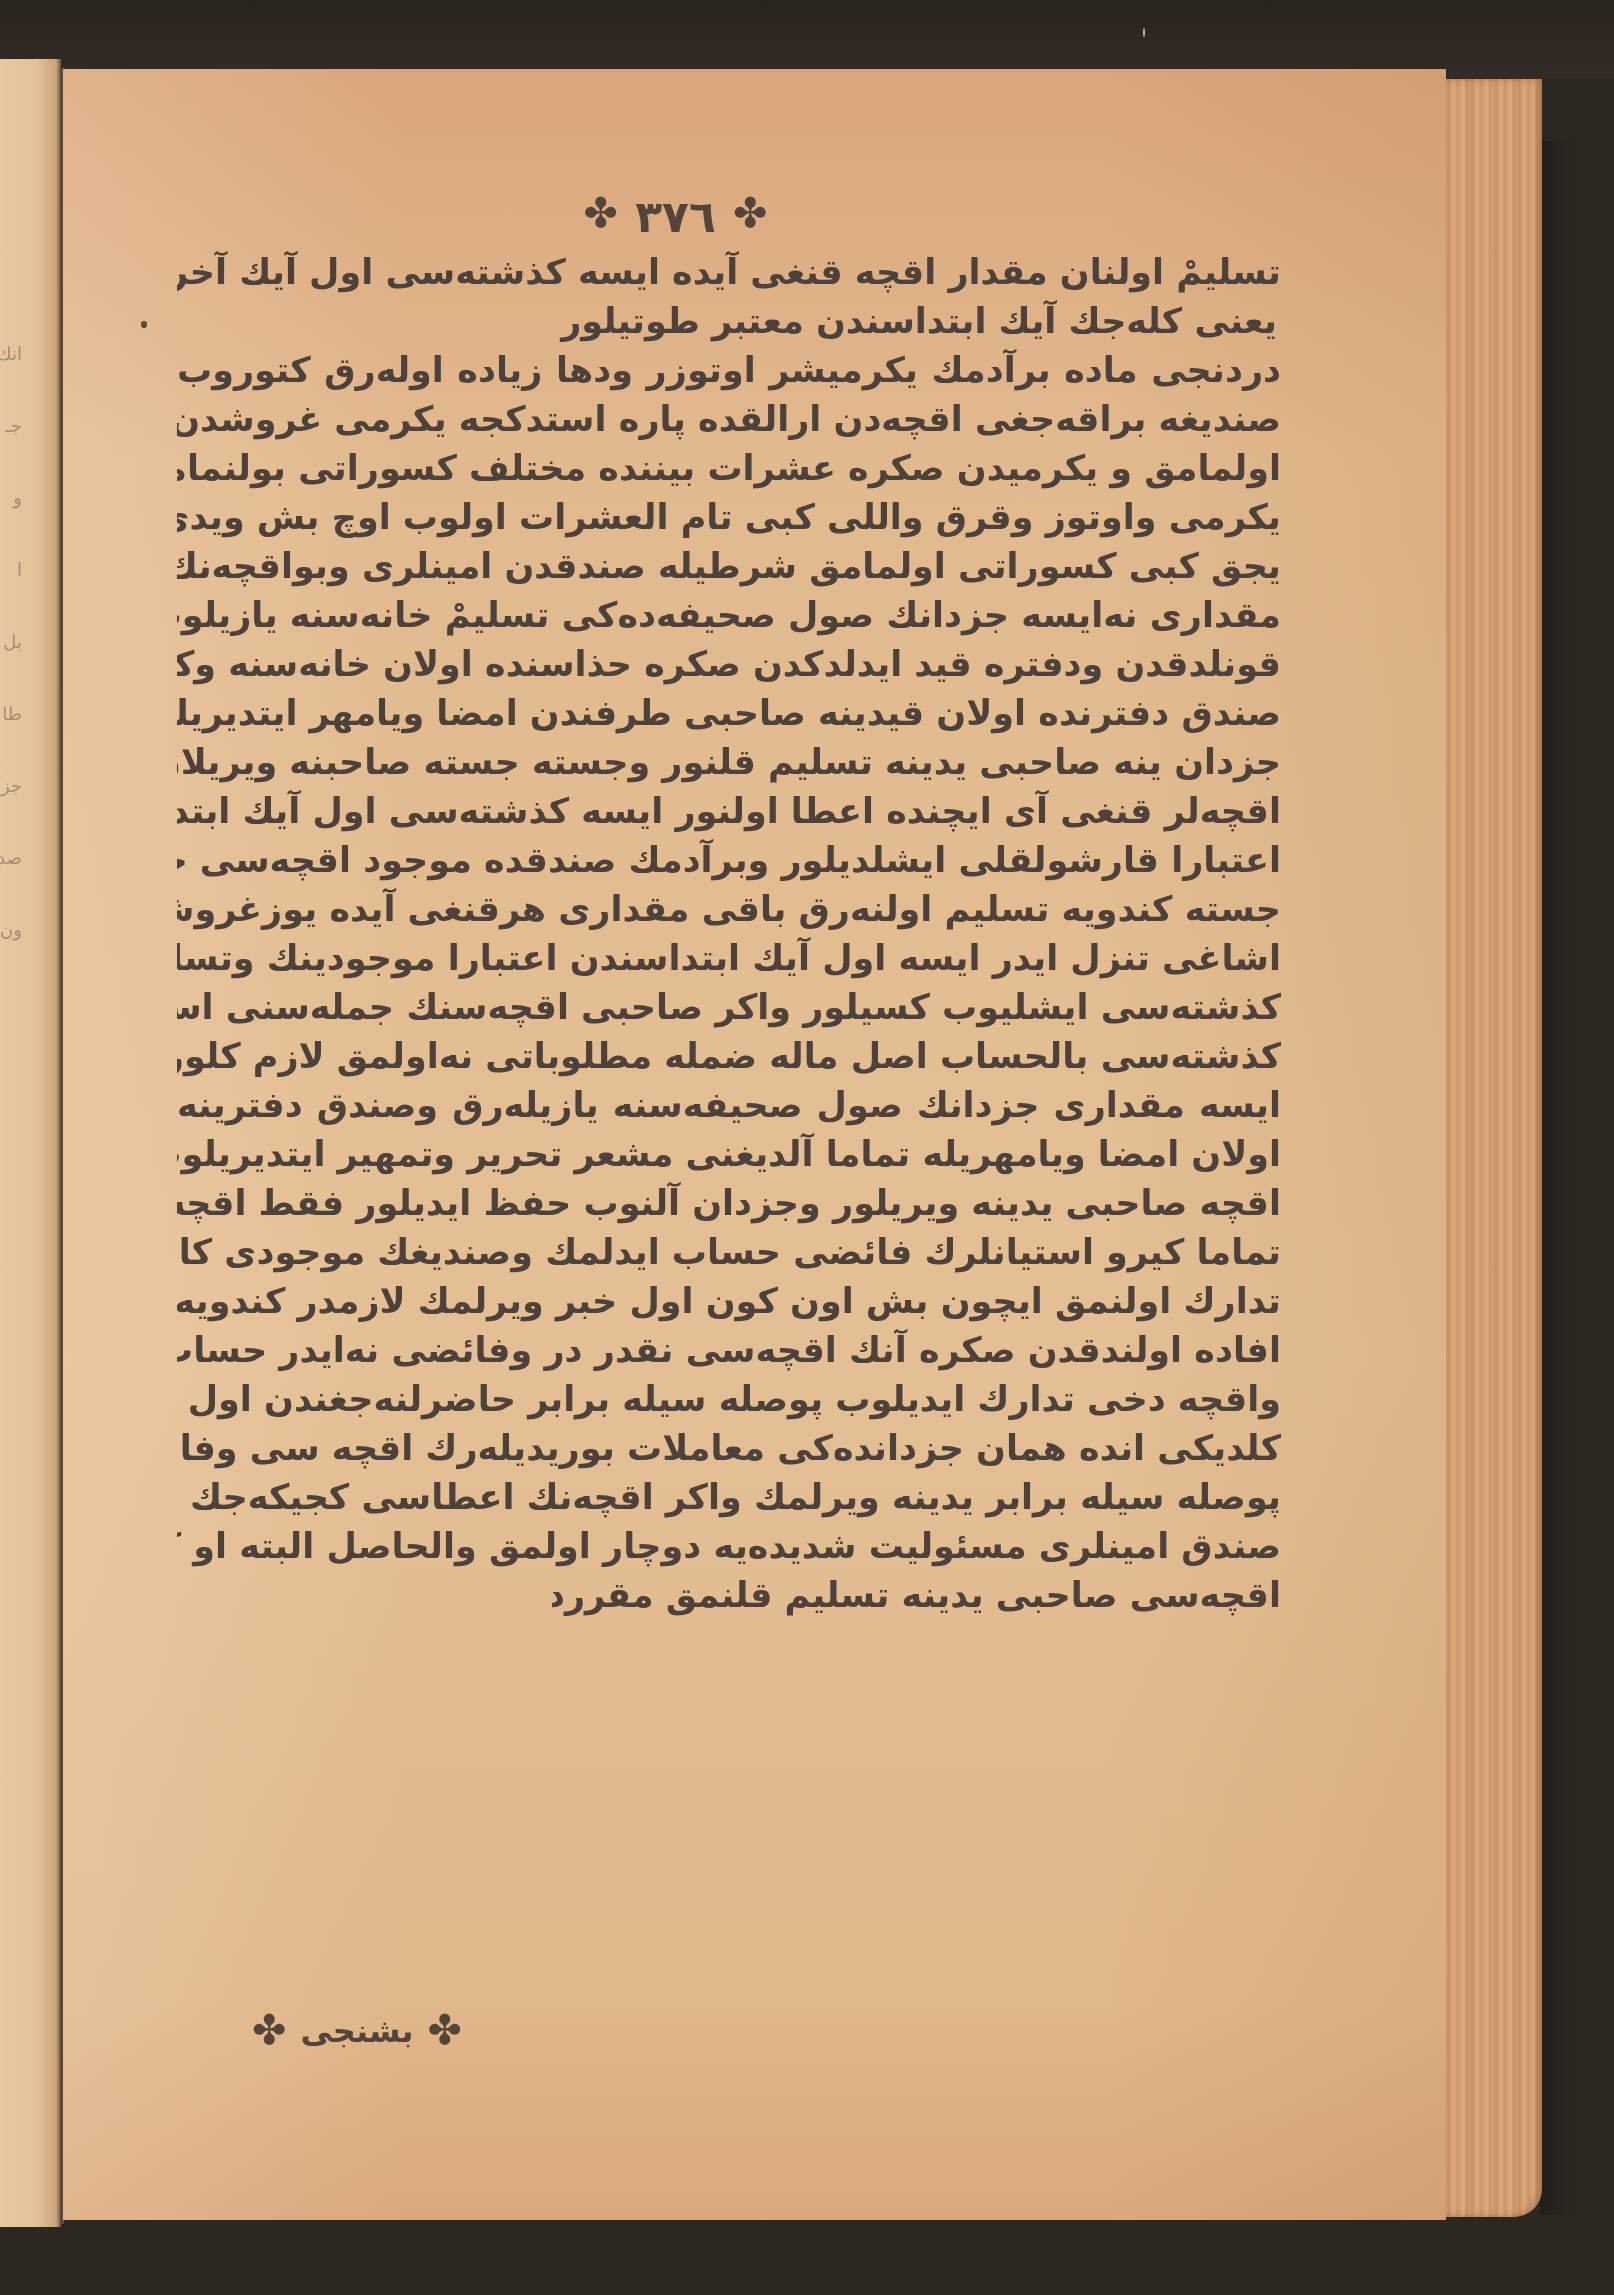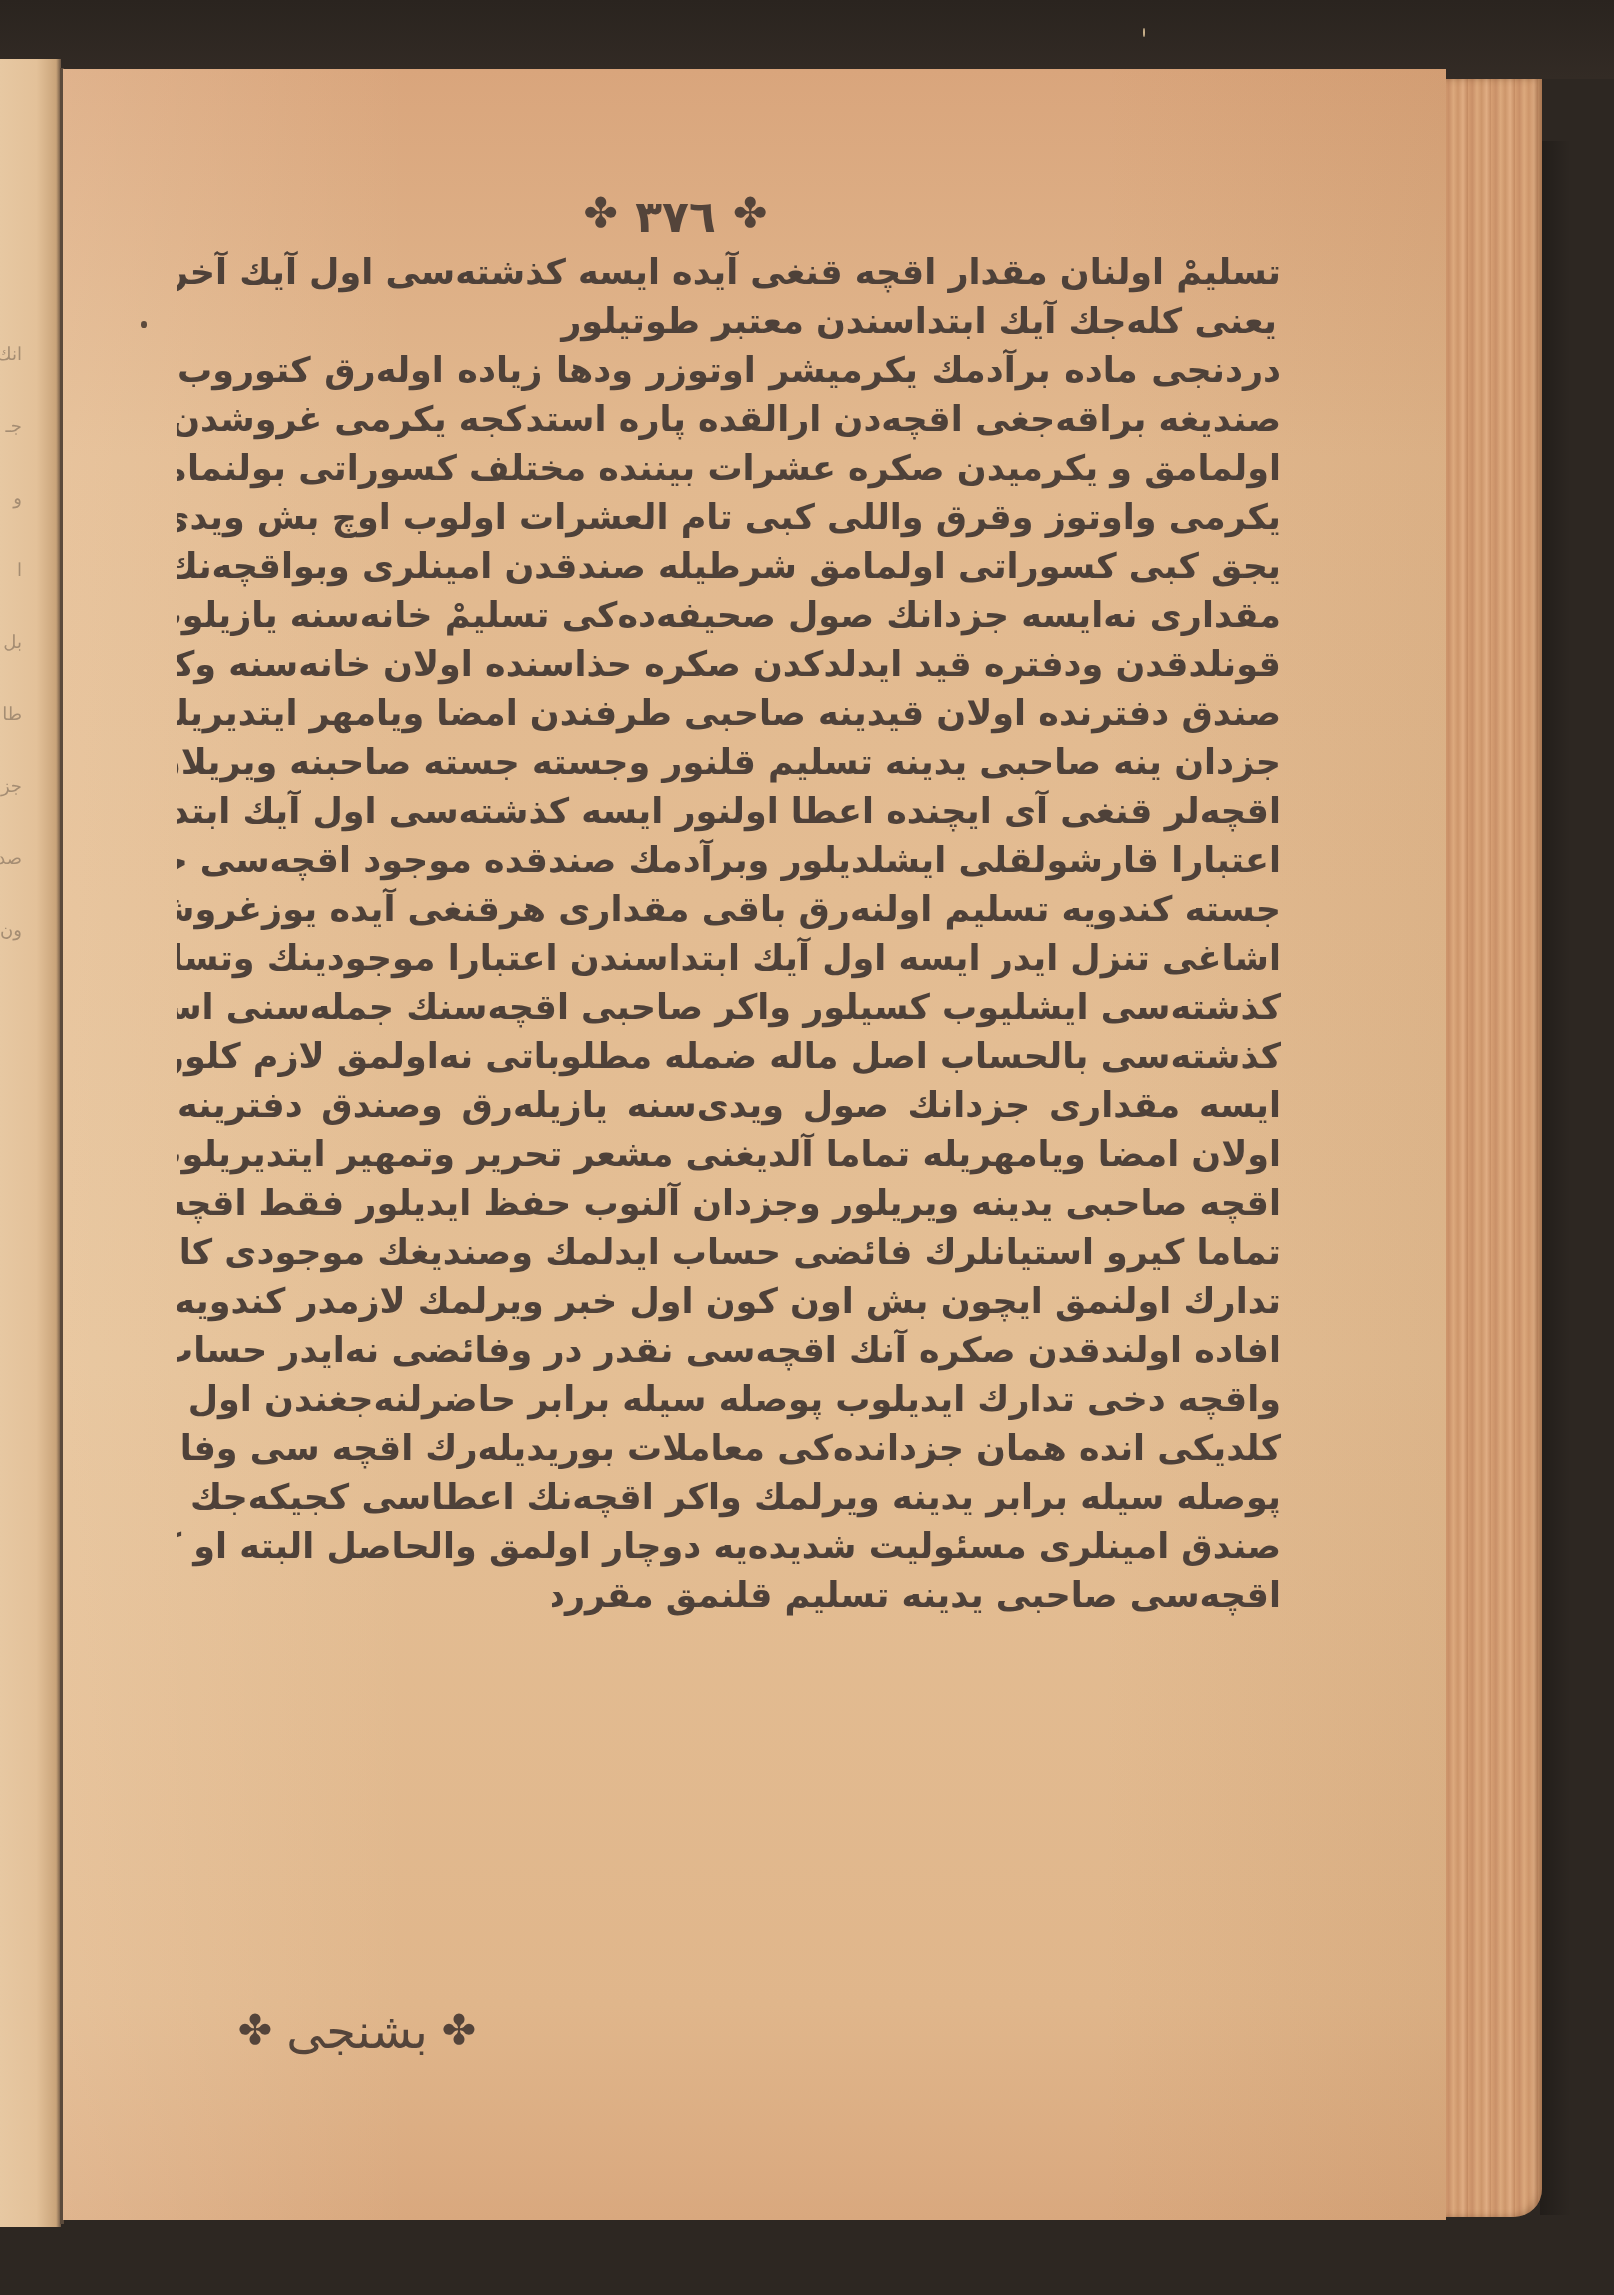--- a/index.html
+++ b/index.html
@@ -71,21 +71,21 @@
     font-family:"DejaVu Sans", sans-serif;
   }
   .line.partial { width:70%; margin-right:4px; text-align-last:right; }
   .line.last { width:66%; text-align-last:right; }
   .catchword {
     position:absolute; left:255px; top:2003px; width:204px; height:55px;
     display:flex; align-items:center; justify-content:center; gap:14px;
     color:#54443a; direction:ltr;
   }
   .catchword .word {
-    font-size:48px; font-weight:normal; font-family:"DejaVu Sans", sans-serif; direction:rtl;
+    font-size:32px; font-weight:bold; font-family:"DejaVu Sans", sans-serif; direction:rtl;
   }
   .speck { position:absolute; background:#5c4a3d; border-radius:50%; }
 </style>
 </head>
 <body>
 
 <div class="bg-top"></div>
 
 <div class="left-page">
   <div class="glyphs">
@@ -124,21 +124,21 @@
   <div class="line">مقدارى نه‌ايسه جزدانك صول صحيفه‌ده‌كى تسليمْ خانه‌سنه يازيلوب تاريخى</div>
   <div class="line">قونلدقدن ودفتره قيد ايدلدكدن صكره حذاسنده اولان خانه‌سنه وكذلك</div>
   <div class="line">صندق دفترنده اولان قيدينه صاحبى طرفندن امضا ويامهر ايتديريله‌رك</div>
   <div class="line">جزدان ينه صاحبى يدينه تسليم قلنور وجسته جسته صاحبنه ويريلان</div>
   <div class="line">اقچه‌لر قنغى آى ايچنده اعطا اولنور ايسه كذشته‌سى اول آيك ابتداسندن</div>
   <div class="line">اعتبارا قارشولقلى ايشلديلور وبرآدمك صندقده موجود اقچه‌سى جسته</div>
   <div class="line">جسته كندويه تسليم اولنه‌رق باقى مقدارى هرقنغى آيده يوزغروشدن</div>
   <div class="line">اشاغى تنزل ايدر ايسه اول آيك ابتداسندن اعتبارا موجودينك وتسليماتنك</div>
   <div class="line">كذشته‌سى ايشليوب كسيلور واكر صاحبى اقچه‌سنك جمله‌سنى استر ايسه</div>
   <div class="line">كذشته‌سى بالحساب اصل ماله ضمله مطلوباتى نه‌اولمق لازم كلور</div>
-  <div class="line">ايسه مقدارى جزدانك صول ويدى‌سنه يازيله‌رق وصندق دفترينه</div>
+  <div class="line">ايسه مقدارى جزدانك صول صحيفه‌سنه يازيله‌رق وصندق دفترينه</div>
   <div class="line">اولان امضا ويامهريله تماما آلديغنى مشعر تحرير وتمهير ايتديريلوب</div>
   <div class="line">اقچه صاحبى يدينه ويريلور وجزدان آلنوب حفظ ايديلور فقط اقچه‌سنى</div>
   <div class="line">تماما كيرو استيانلرك فائضى حساب ايدلمك وصنديغك موجودى كافى دكل ايسه</div>
   <div class="line">تدارك اولنمق ايچون بش اون كون اول خبر ويرلمك لازمدر كندويه</div>
   <div class="line">افاده اولندقدن صكره آنك اقچه‌سى نقدر در وفائضى نه‌ايدر حساب اولنوب</div>
   <div class="line">واقچه دخى تدارك ايديلوب پوصله سيله برابر حاضرلنه‌جغندن اول آدم</div>
   <div class="line">كلديكى انده همان جزدانده‌كى معاملات بوريديله‌رك اقچه سى وفائضى</div>
   <div class="line">پوصله سيله برابر يدينه ويرلمك واكر اقچه‌نك اعطاسى كجيكه‌جك اولور ايسه</div>
   <div class="line">صندق امينلرى مسئوليت شديده‌يه دوچار اولمق والحاصل البته او كون</div>
   <div class="line last">اقچه‌سى صاحبى يدينه تسليم قلنمق مقرردر</div>

